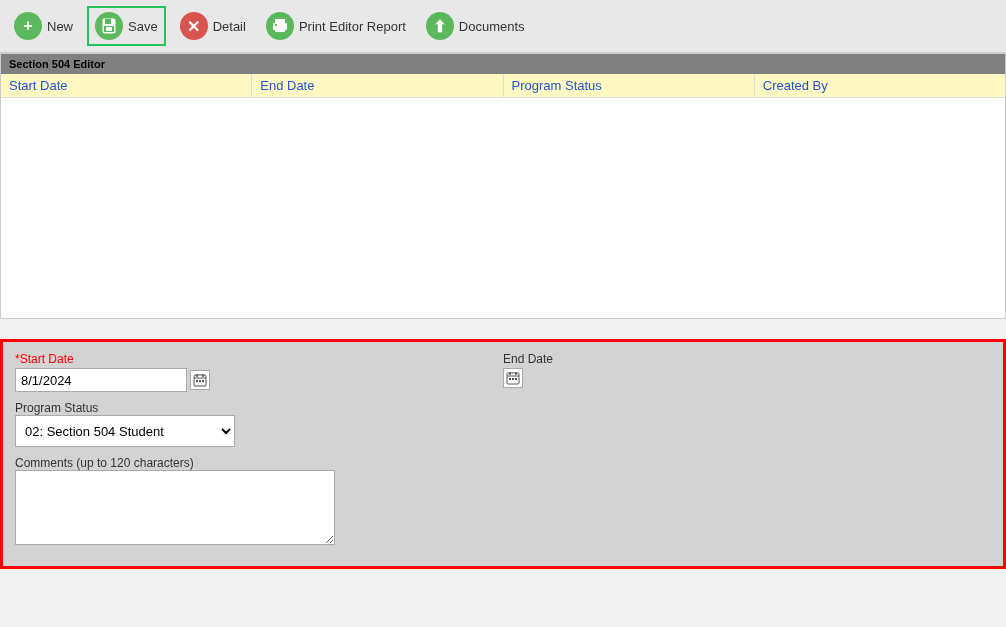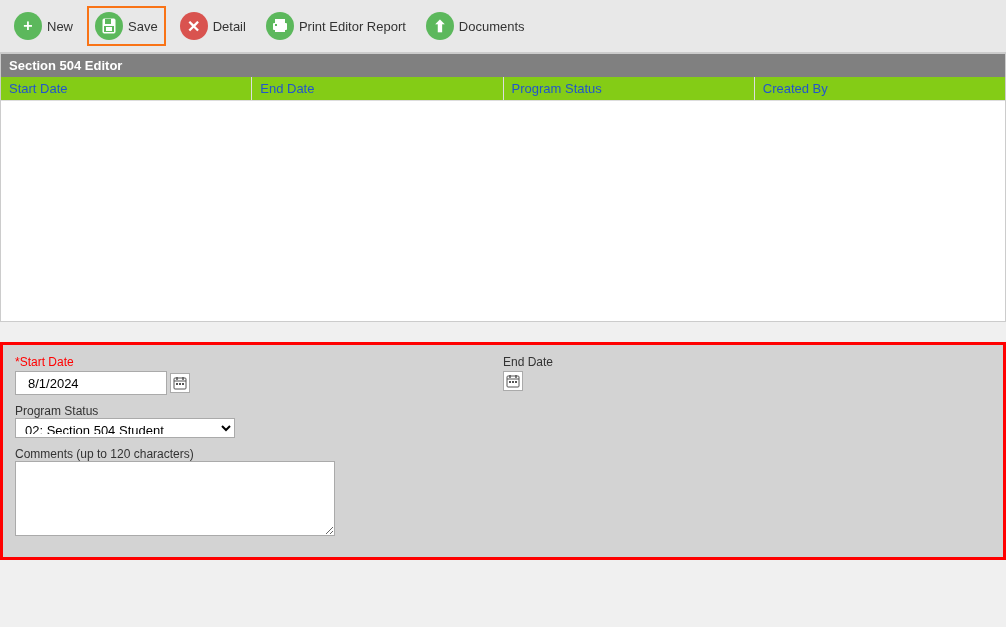--- a/index.html
+++ b/index.html
@@ -25,21 +25,21 @@
       align-items: center;
       gap: 5px;
       background: none;
       border: none;
       cursor: pointer;
       padding: 4px 6px;
       font-size: 13px;
       color: #333;
     }
     .toolbar-btn.save-btn {
-      border: 2px solid #f97316;
+      border: 2px solid #22c55e;
       background: none;
     }
     .btn-icon {
       width: 28px;
       height: 28px;
       border-radius: 50%;
       display: flex;
       align-items: center;
       justify-content: center;
       color: white;
@@ -47,35 +47,35 @@
       font-weight: bold;
     }
     .icon-green { background: #5cb85c; }
     .icon-red { background: #d9534f; }
     .icon-printer { background: #5cb85c; }
     .icon-upload { background: #5cb85c; }
 
     
     .section-header {
       background: #808080;
-      color: #ffffff;
+      color: #000000;
       font-weight: bold;
       padding: 4px 8px;
-      font-size: 13px;
+      font-size: 11px;
     }
 
     
     .editor-area {
       background: white;
       border: 1px solid #ccc;
       margin: 0;
     }
     .editor-columns {
       display: flex;
-      background: #84cc16;
+      background: #fef9c3;
       border-bottom: 1px solid #ddd;
     }
     .editor-col {
       padding: 4px 8px;
       color: #2255cc;
       font-size: 13px;
       flex: 1;
       border-right: 1px solid #ddd;
     }
     .editor-col:last-child { border-right: none; }
@@ -105,25 +105,25 @@
       margin-bottom: 2px;
     }
     .field-label.required {
       color: red;
     }
     .field-label.black {
       color: #333;
     }
     .field-input {
       border: 1px solid #aaa;
-      padding: 3px 12px;
+      padding: 3px 5px;
       font-size: 13px;
       background: white;
       height: 24px;
-      width: 152px;
+      width: 172px;
     }
     .field-input-with-icon {
       display: flex;
       align-items: center;
       gap: 3px;
     }
     .cal-icon {
       width: 20px;
       height: 20px;
       border: 1px solid #aaa;
@@ -132,21 +132,21 @@
       align-items: center;
       justify-content: center;
       cursor: pointer;
       font-size: 11px;
     }
     .field-select {
       border: 1px solid #aaa;
       padding: 3px 5px;
       font-size: 13px;
       background: white;
-      height: 20px;
+      height: 32px;
     }
     .program-status-select {
       width: 220px;
     }
     .accommodations-select {
       width: 100px;
     }
     .exit-reason-select {
       width: 160px;
     }

